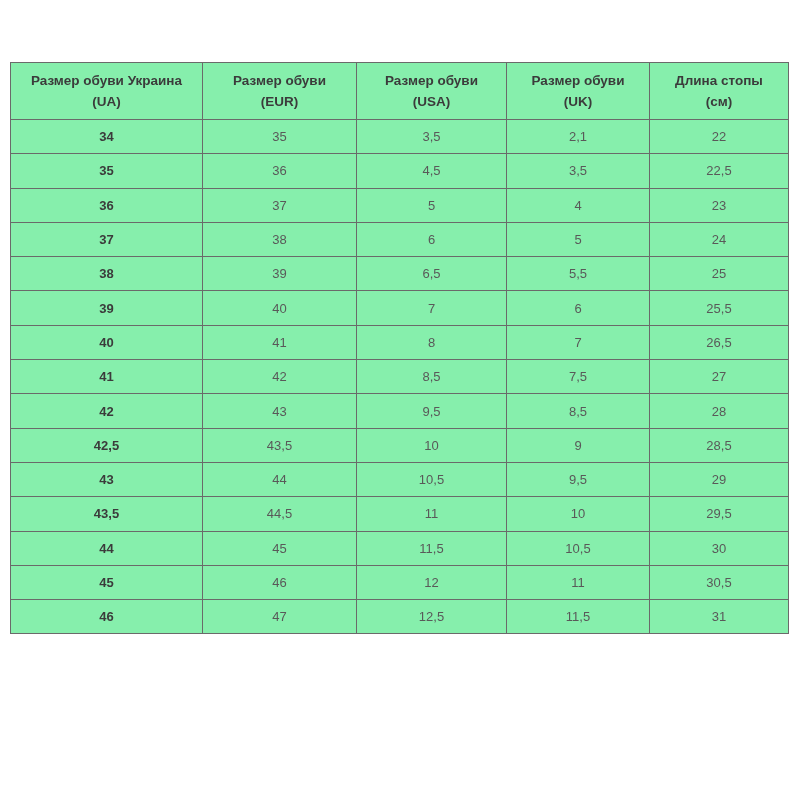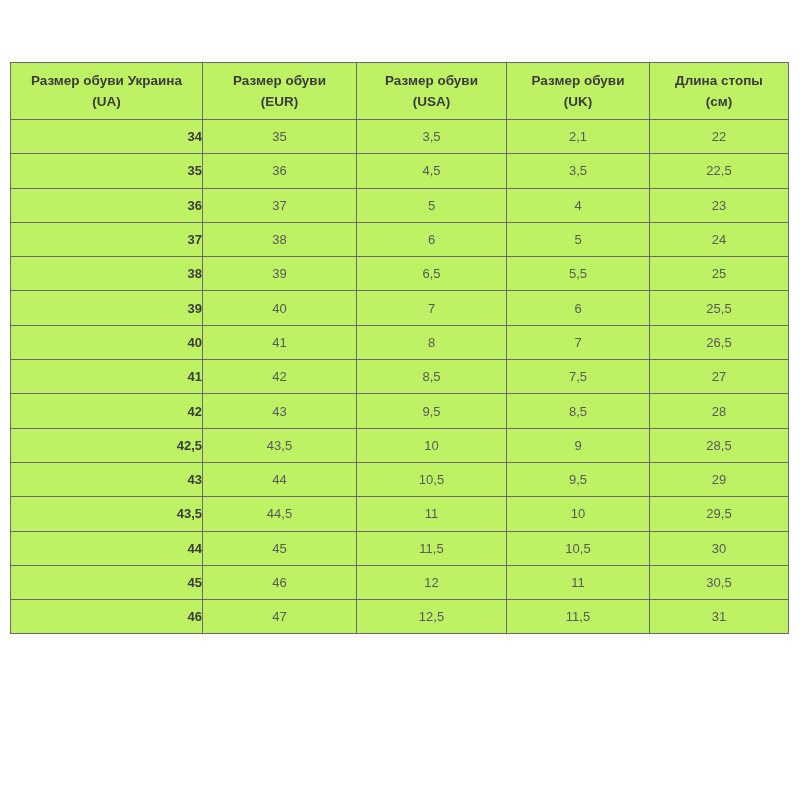--- a/index.html
+++ b/index.html
@@ -17,21 +17,21 @@
     background: #ffffff;
     overflow: hidden;
   }
   table.size-table {
     position: absolute;
     left: 10px;
     top: 62px;
     width: 778px;
     border-collapse: collapse;
     table-layout: fixed;
-    background: #bef264;
+    background: #86efac;
   }
   table.size-table col.c1 { width: 192px; }
   table.size-table col.c2 { width: 154px; }
   table.size-table col.c3 { width: 150px; }
   table.size-table col.c4 { width: 143px; }
   table.size-table col.c5 { width: 139px; }
 
   table.size-table th,
   table.size-table td {
     border: 1px solid #6a6a6a;
@@ -48,21 +48,20 @@
   }
   table.size-table td {
     height: 33.3px;
     font-size: 13px;
     color: #595959;
     font-weight: normal;
   }
   table.size-table td.first-col {
     color: #3b3b3b;
     font-weight: bold;
-    text-align: right;
   }
 </style>
 </head>
 <body>
 
 <div class="page">
   <table class="size-table">
     <colgroup>
       <col class="c1">
         <col class="c2">

